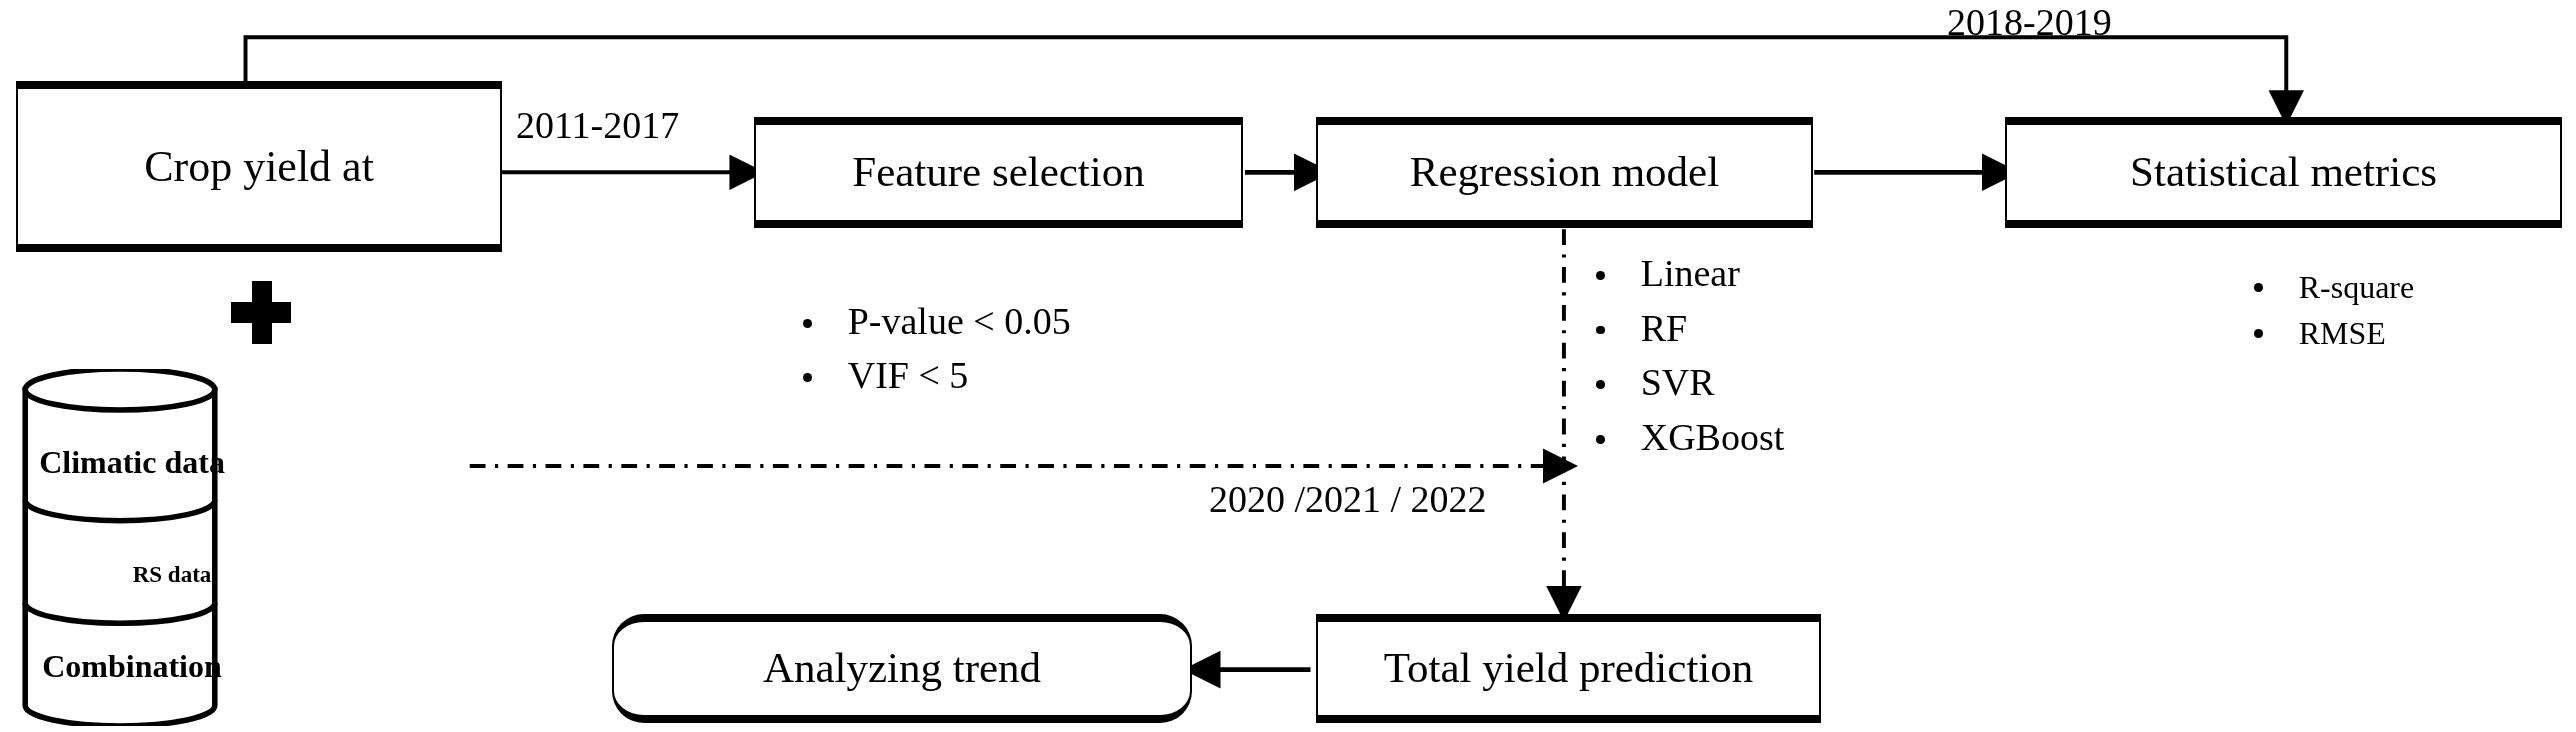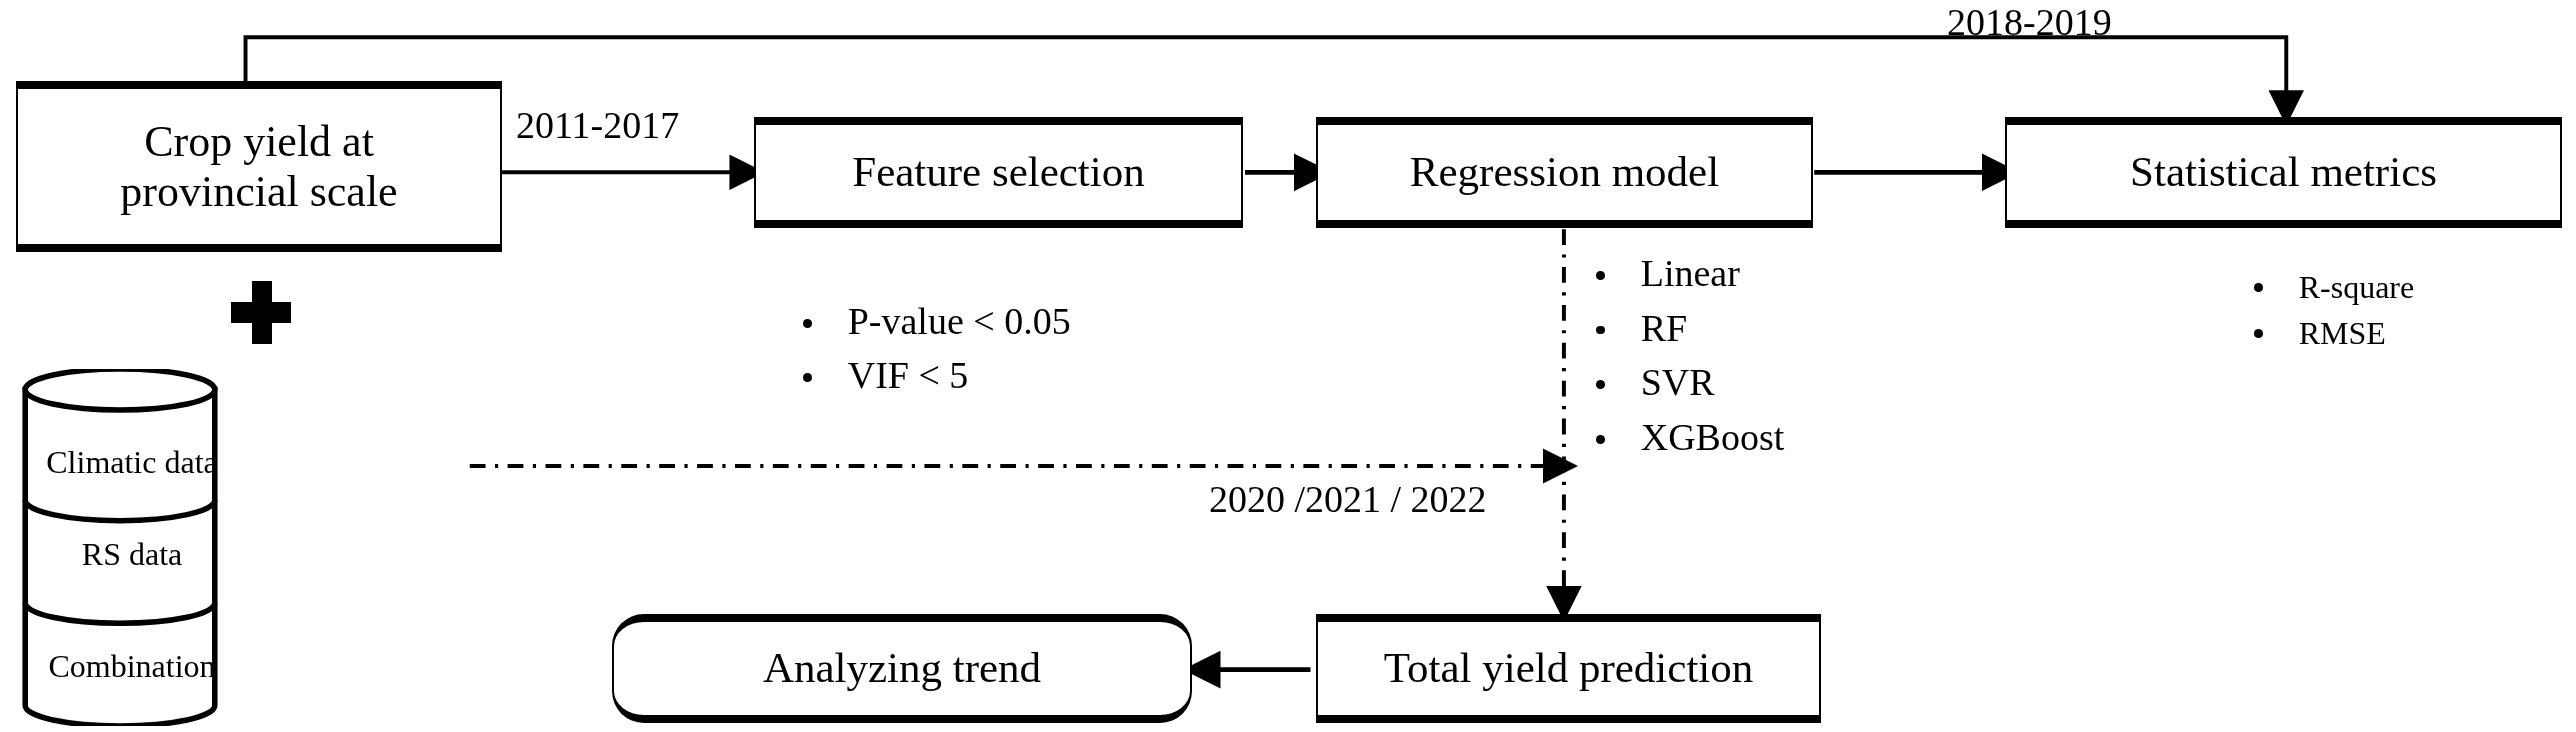--- a/index.html
+++ b/index.html
@@ -29,21 +29,21 @@
   .bullets .btxt{display:inline-block;}
 
   
   .tlabel{position:absolute;white-space:nowrap;}
 
   
   #cylinder{position:absolute;}
   #cylinder .cyl-band{
     position:absolute;left:0;box-sizing:border-box;width:100%;
     display:flex;align-items:center;justify-content:center;
-    font-weight:normal;white-space:nowrap;padding-left:24px;
+    font-weight:bold;white-space:nowrap;padding-left:24px;
   }
   
   .plus{position:absolute;}
   .plus .hbar{position:absolute;background:#000;}
   .plus .vbar{position:absolute;background:#000;}
 
   svg.overlay{position:absolute;left:0;top:0;width:2576px;height:733px;
               pointer-events:none;overflow:visible;}
 </style>
 </head>
@@ -70,21 +70,21 @@
     <path d="M 311,103 L 311,47 L 2896,47 L 2896,120" fill="none" stroke="#000" stroke-width="5" marker-end="url(#arrHead)"></path>
 
     <line x1="595" y1="590" x2="1960" y2="590" stroke="#000" stroke-width="5" stroke-dasharray="20 12 4 12" marker-end="url(#arrHead)"></line>
 
     <line x1="1981" y1="290" x2="1981" y2="748" stroke="#000" stroke-width="5" stroke-dasharray="20 12 4 12" marker-end="url(#arrHead)"></line>
 
     <line x1="1660" y1="848" x2="1540" y2="848" stroke="#000" stroke-width="6" marker-end="url(#arrHeadBig)"></line>
   </svg>
 
   <div class="pbox" style="left:16px;top:81px;width:486px;height:171px;font-size:44px;">
-    <span class="lbl"><span>Crop yield at</span><br><span>provincial scale</span></span>
+    <span class="lbl"><span>Crop yield at</span><br></span>
   </div>
 
   <div class="pbox" style="left:754px;top:117px;width:489px;height:111px;font-size:43px;">
     <span class="lbl">Feature selection</span>
   </div>
 
   <div class="pbox" style="left:1316px;top:117px;width:497px;height:111px;font-size:43px;">
     <span class="lbl">Regression model</span>
   </div>
 
@@ -112,21 +112,21 @@
 
       <ellipse cx="124" cy="26" rx="120" ry="26" fill="#ffffff" stroke="#000" stroke-width="7"></ellipse>
 
       <path d="M4,166 A120,26 0 0 0 244,166" fill="none" stroke="#000" stroke-width="7"></path>
 
       <path d="M4,296 A120,26 0 0 0 244,296" fill="none" stroke="#000" stroke-width="7"></path>
     </svg>
     <div class="cyl-band" style="top:68px;height:51px;font-size:32px;">
       <span>Climatic data</span>
     </div>
-    <div class="cyl-band" style="top:160px;height:51px;font-size:32px;">
+    <div class="cyl-band" style="top:180px;height:51px;font-size:23px;margin-left:40px;">
       <span>RS data</span>
     </div>
     <div class="cyl-band" style="top:272px;height:51px;font-size:32px;">
       <span>Combination</span>
     </div>
   </div>
 
   <div class="tlabel" style="left:516px;top:103px;font-size:38px;">2011-2017</div>
 
   <div class="tlabel" style="left:1947px;top:0px;font-size:38px;">2018-2019</div>

